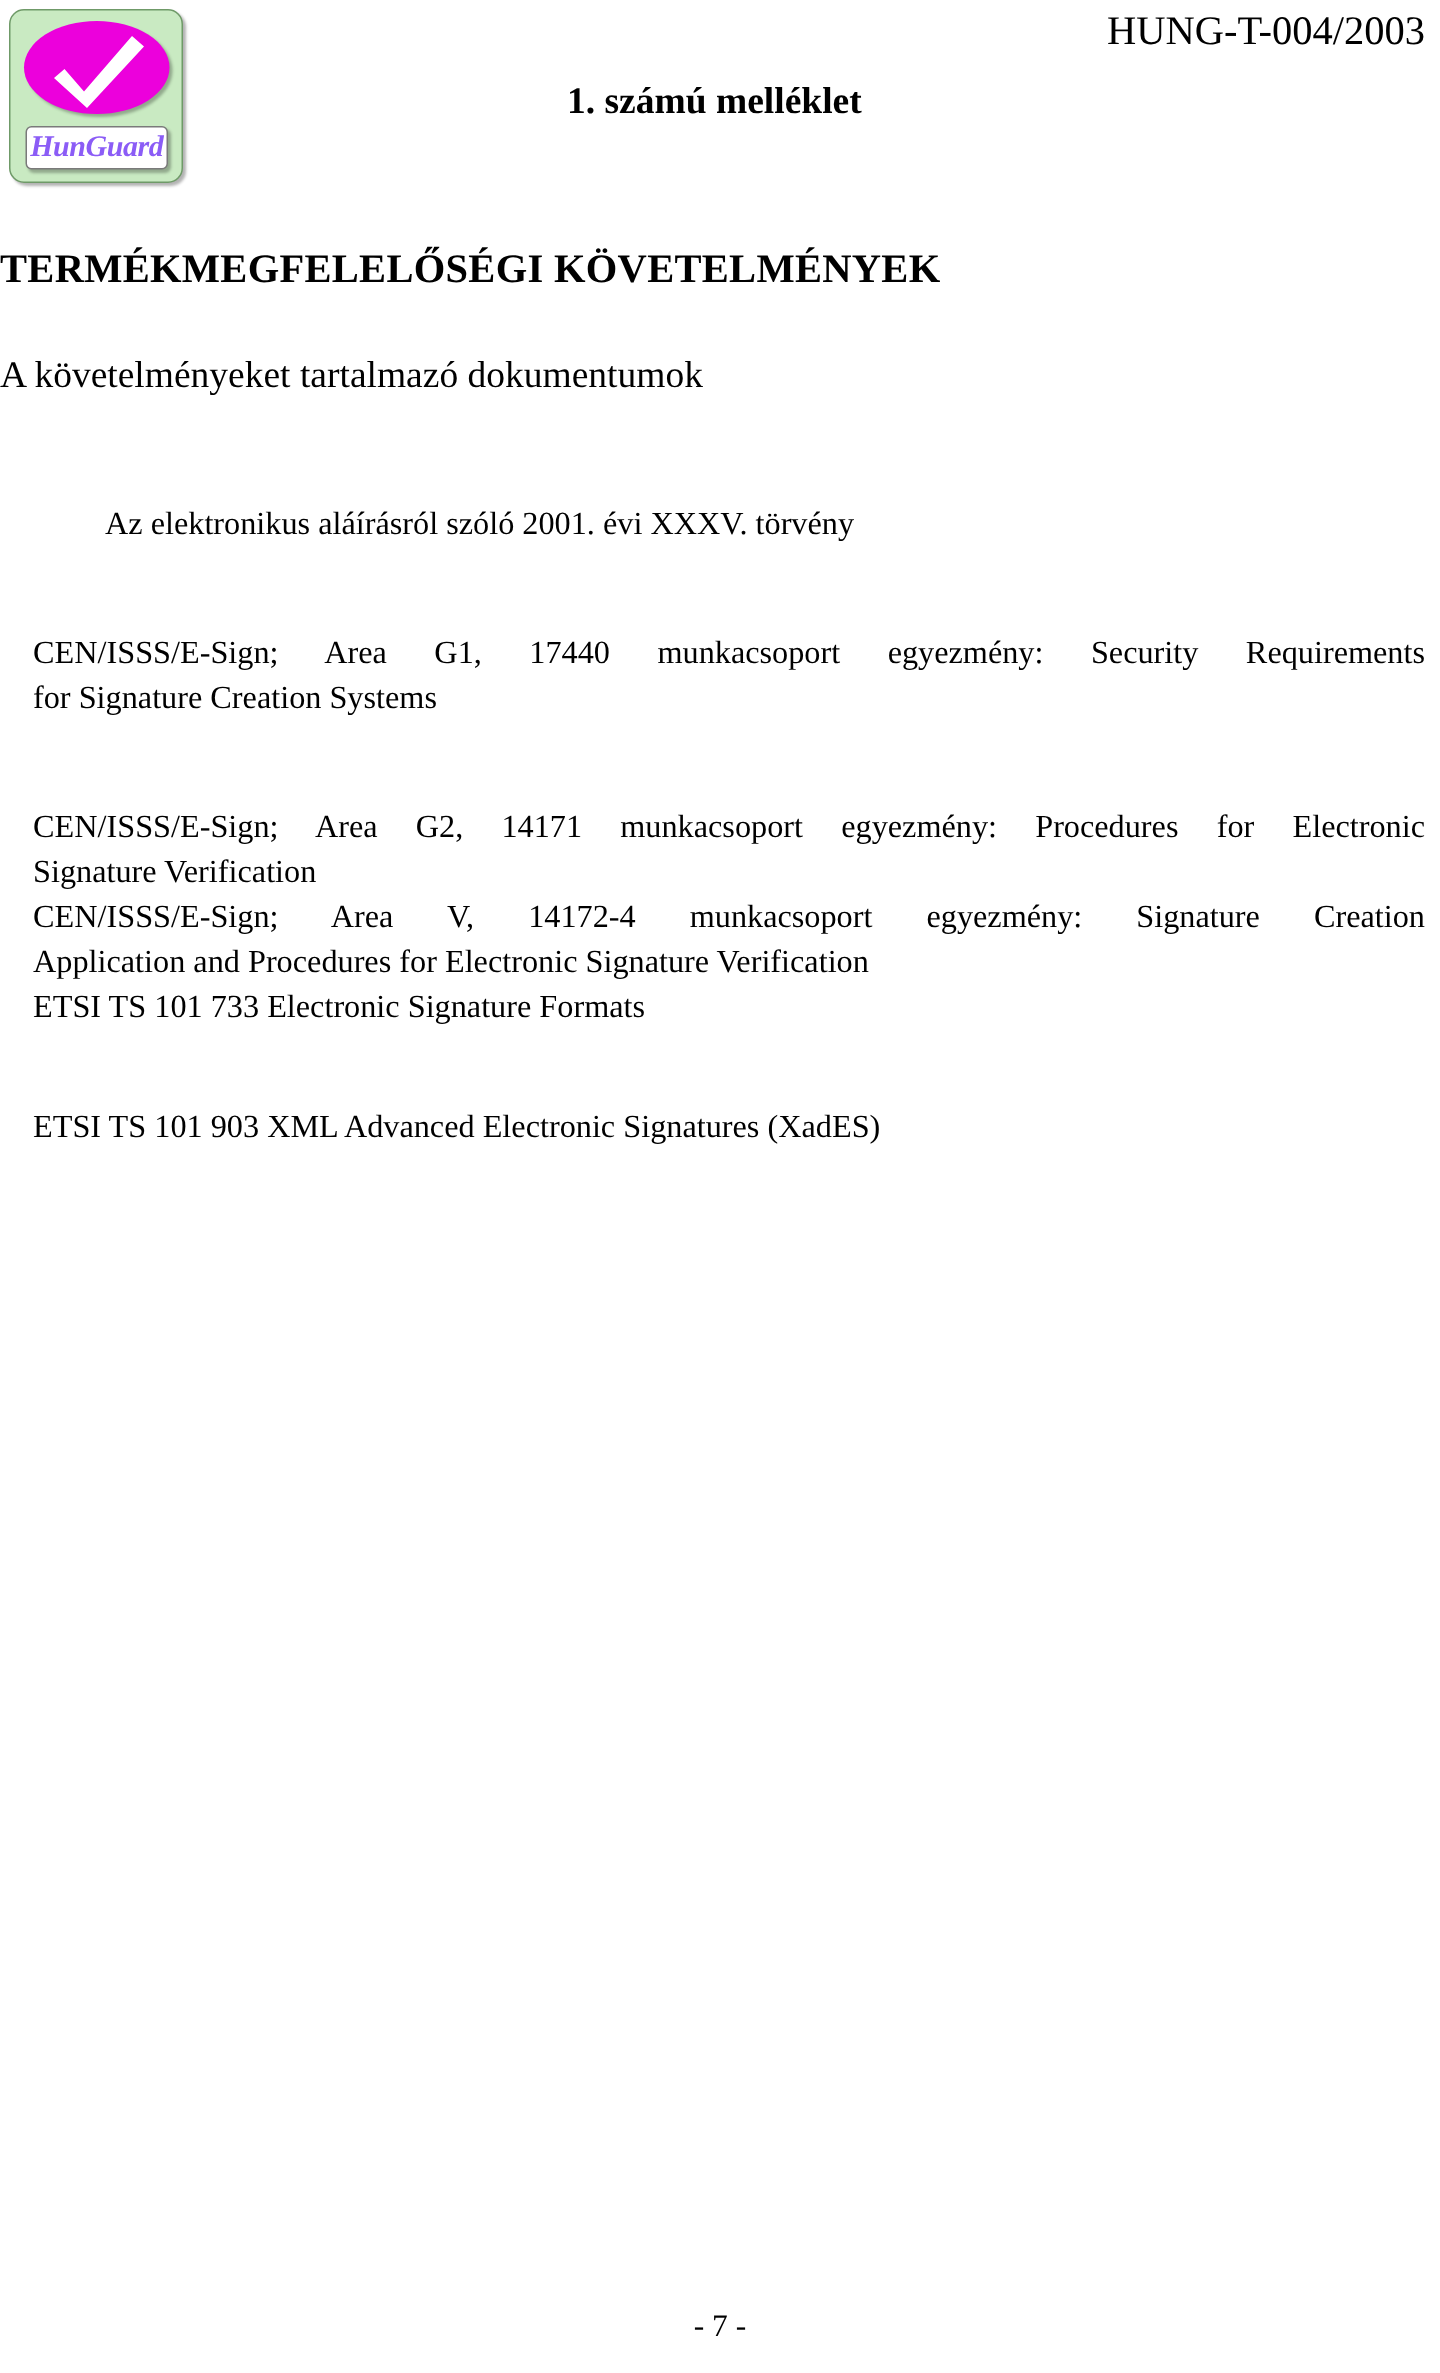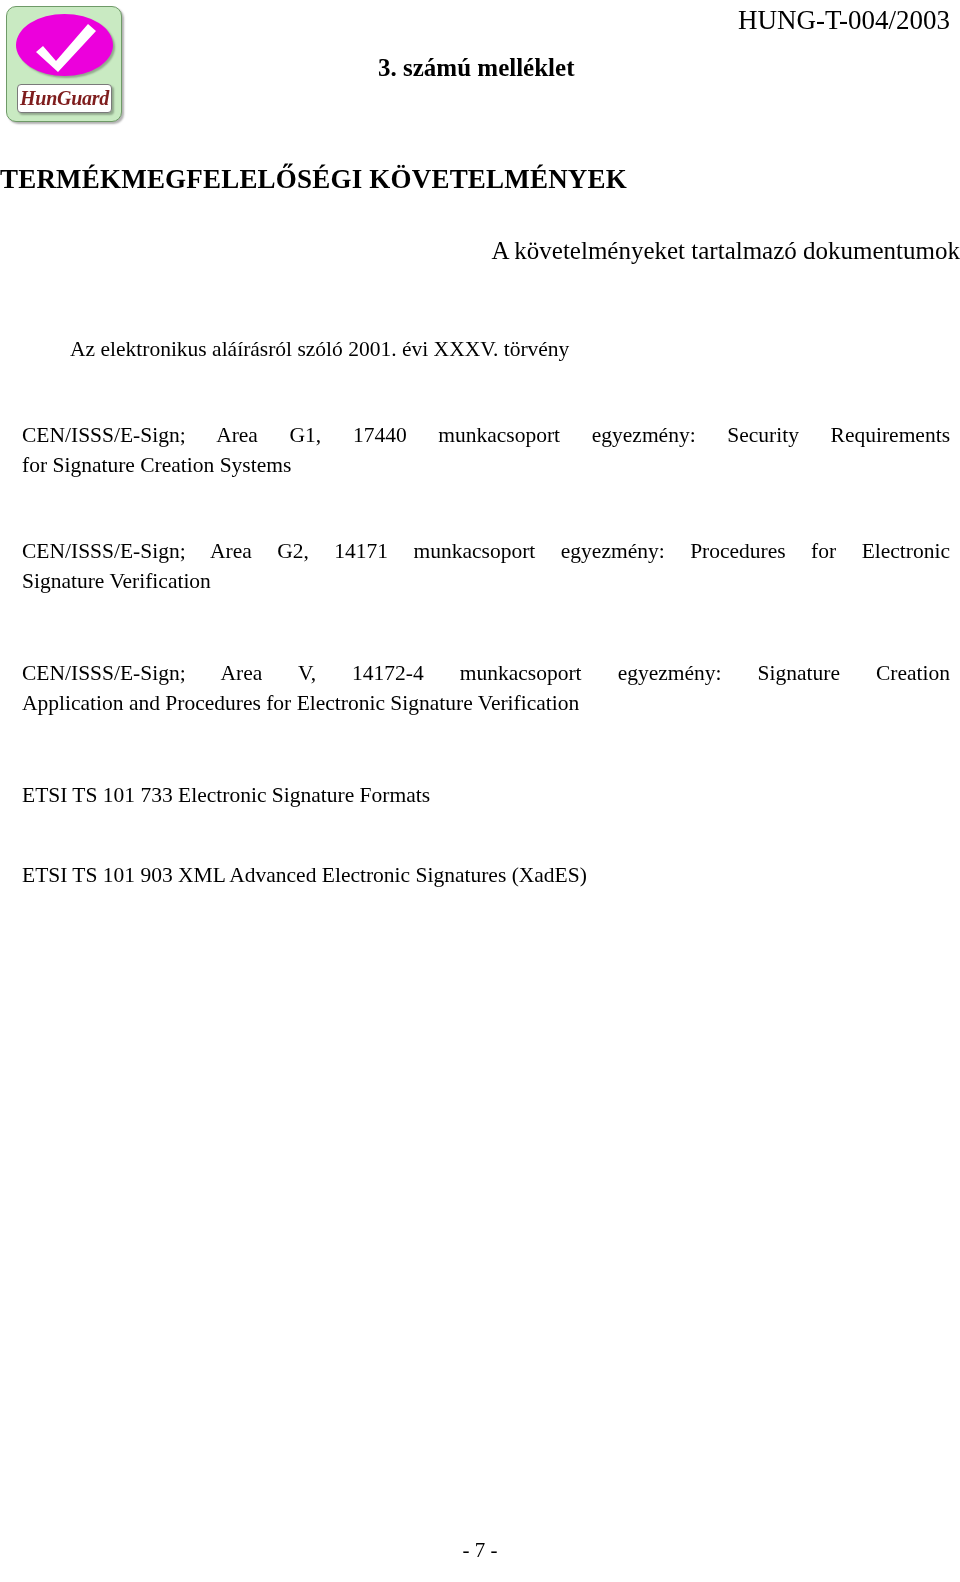--- a/index.html
+++ b/index.html
@@ -67,21 +67,21 @@
     border-radius: 4px;
     box-sizing: border-box;
     box-shadow: 2px 2px 2px rgba(0,0,0,0.28);
     font-family: "Liberation Serif", "DejaVu Serif", serif;
     font-style: italic;
     font-weight: bold;
     font-size: 20px;
     line-height: 27px;
     text-align: center;
     letter-spacing: -0.3px;
-    color: #7f1d1d;
+    color: #8b5cf6;
     white-space: nowrap;
     overflow: hidden;
   }
   .doc-code {
     position: absolute;
     right: 10px;
     top: 6px;
     font-size: 27px;
     line-height: 28px;
     white-space: nowrap;
@@ -100,40 +100,39 @@
   .doc-title {
     margin: 30px 0 0 0;
     text-align: left;
     font-size: 27px;
     line-height: 38px;
     font-weight: bold;
     letter-spacing: 0.2px;
   }
   .doc-subtitle {
     margin: 36px 0 0 0;
-    text-align: right;
+    text-align: left;
     font-size: 25px;
     line-height: 34px;
     font-weight: normal;
-    padding-left: 15px;
   }
 
   
   .body-block {
     margin: 0 10px 0 22px;
   }
   .para {
     text-align: justify;
     font-size: 21.5px;
     line-height: 30px;
     margin: 0;
   }
   .para.first { margin-top: 66px; margin-left: 48px; }
   .para.gap-lg { margin-top: 56px; }
-  .para.gap-xl { margin-top: 62px; }
+  .para.gap-xl { }
   .para.gap-md { margin-top: 50px; }
   
   .para > .line {
     display: block;
   }
   .para > .line.stretch {
     text-align: justify;
     text-align-last: justify;
     white-space: normal;
   }
@@ -163,21 +162,21 @@
     <div class="logo">
       <div class="logo-ellipse"></div>
       <svg class="logo-check" viewBox="0 0 97 62" aria-hidden="true">
         <path d="M27 32 L40 47 L72 10 L80 17 L42 58 L20 38 Z" fill="#ffffff"></path>
       </svg>
       <div class="logo-label">HunGuard</div>
     </div>
 
     <div class="doc-code">HUNG-T-004/2003</div>
 
-    <div class="annex-title">3. számú melléklet</div>
+    <div class="annex-title">1. számú melléklet</div>
   </div>
 
   <h1 class="doc-title">TERMÉKMEGFELELŐSÉGI KÖVETELMÉNYEK</h1>
 
   <h2 class="doc-subtitle">A követelményeket tartalmazó dokumentumok</h2>
 
   <div class="body-block">
 
     <p class="para first">
       <span class="line flush">Az elektronikus aláírásról szóló 2001. évi XXXV. törvény</span>

